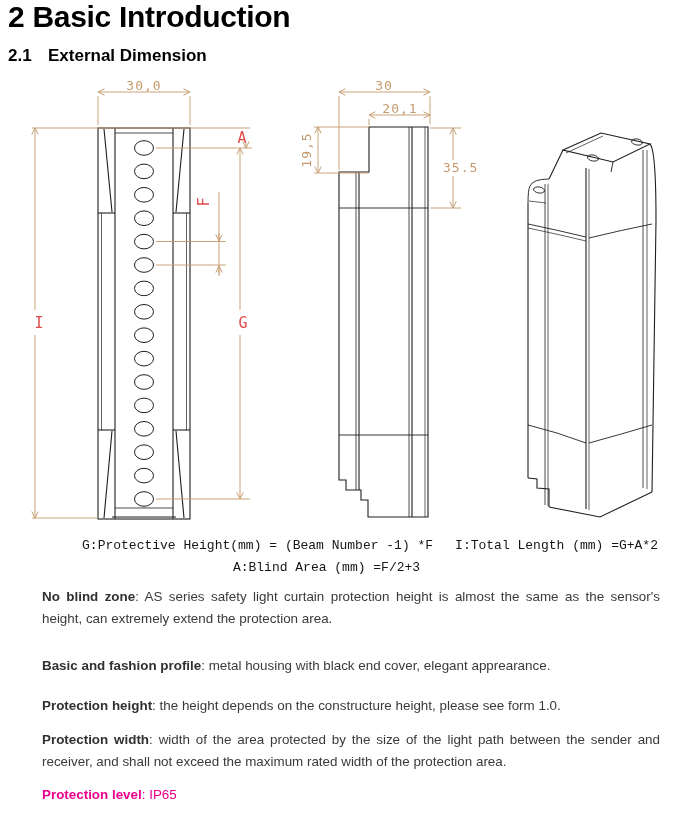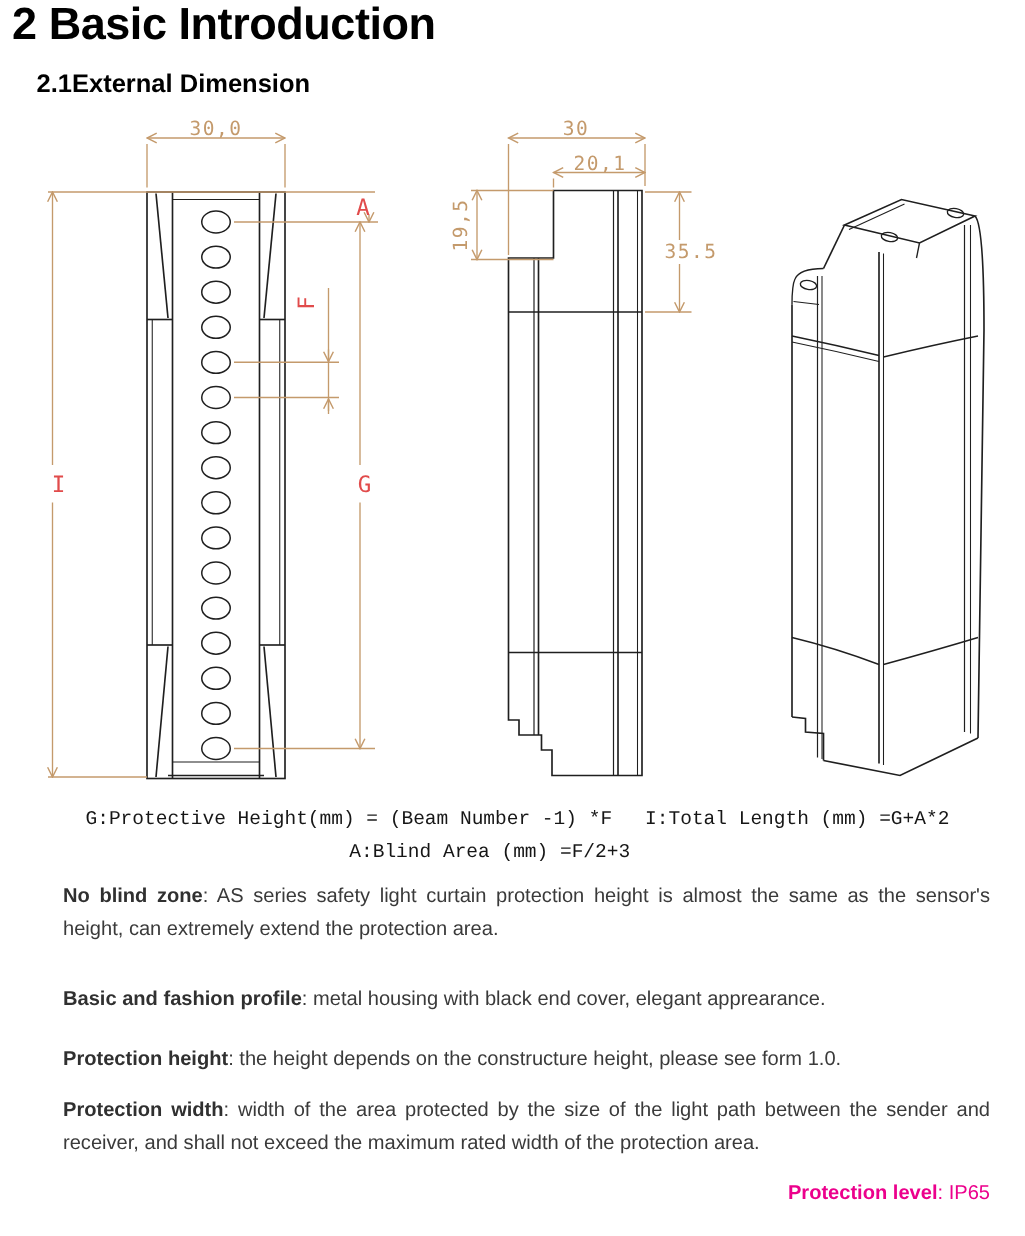--- a/index.html
+++ b/index.html
@@ -1,39 +1,39 @@
 <!DOCTYPE html>
 <html><head>
 <meta charset="utf-8">
 <style>
   html,body{margin:0;padding:0;background:#fff;}
   .page{position:relative;width:683px;height:824px;background:#ffffff;overflow:hidden;
         font-family:"Liberation Sans",sans-serif;color:#3a3a3a;}
   .h1{position:absolute;left:8px;top:0px;font-size:30px;font-weight:bold;color:#000;
       letter-spacing:-0.3px;text-align:center;}
   .h2{position:absolute;left:8px;top:46px;font-size:17px;font-weight:bold;color:#000;
-      display:flex;text-align:right;}
+      display:flex;}
   .h2 .num{width:40px;}
   .drawing-wrap{position:absolute;left:0;top:80px;width:683px;height:458px;}
   .formulas{position:absolute;left:0;top:538px;width:683px;
       font-family:"Liberation Mono",monospace;font-size:13px;color:#161616;}
-  .formulas .l1{display:flex;padding-left:57px;}
+  .formulas .l1{display:flex;padding-left:57px;justify-content:center;}
   .formulas .l1 .gpart{white-space:pre;}
   .formulas .l1 .ipart{white-space:pre;margin-left:22px;}
   .formulas .l2{margin-top:7px;text-align:center;white-space:pre;
       transform:translateX(-15px);}
   .bodytext{position:absolute;left:42px;top:586px;width:618px;font-size:13.4px;
       line-height:22px;text-align:justify;color:#3a3a3a;}
   .bodytext p{margin:0;}
   .bodytext b{color:#303030;}
   .p1{margin-bottom:25px !important;}
   .p2{margin-bottom:18px !important;}
   .p3{margin-bottom:12px !important;}
   .p4{margin-bottom:11px !important;}
-  .pink{color:#ec008c;text-align:right;}
+  .pink{color:#ec008c;text-align:left;}
   .pink b{color:#ec008c;}
   svg text{font-family:"DejaVu Sans Mono",monospace;}
   .dimtxt{fill:#c49a6c;font-size:13px;letter-spacing:1px;}
   .redtxt{fill:#e14b4b;font-size:15px;}
 </style>
 </head>
 <body>
 
 <div class="page">
 

